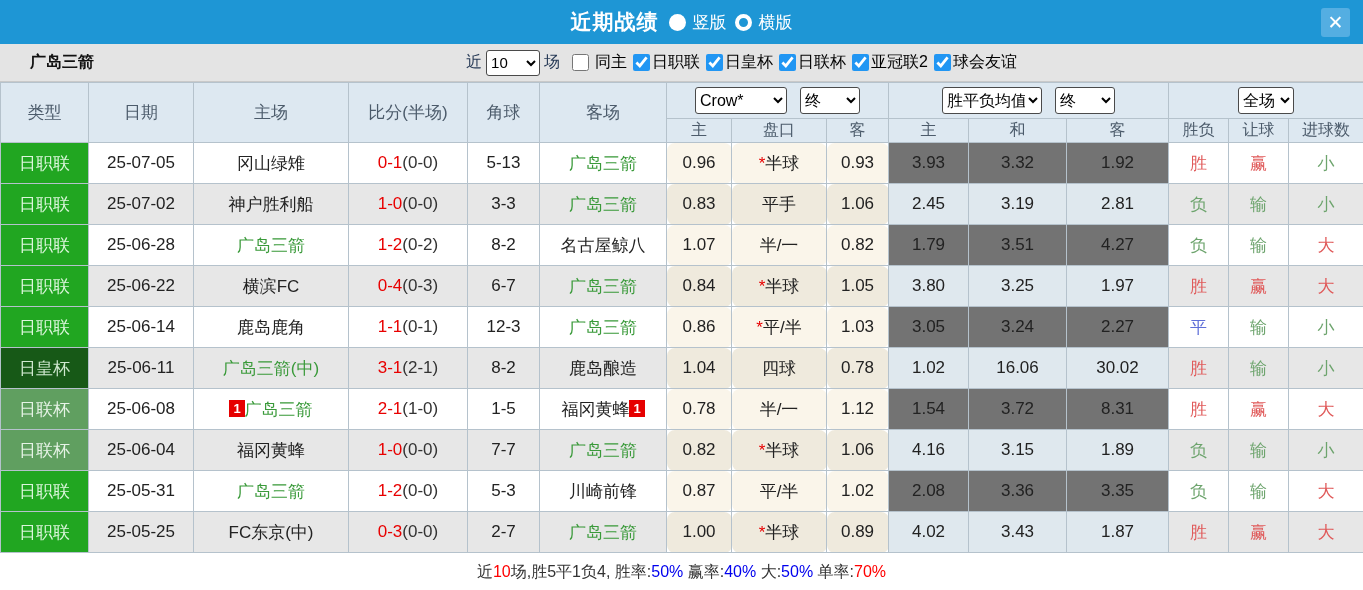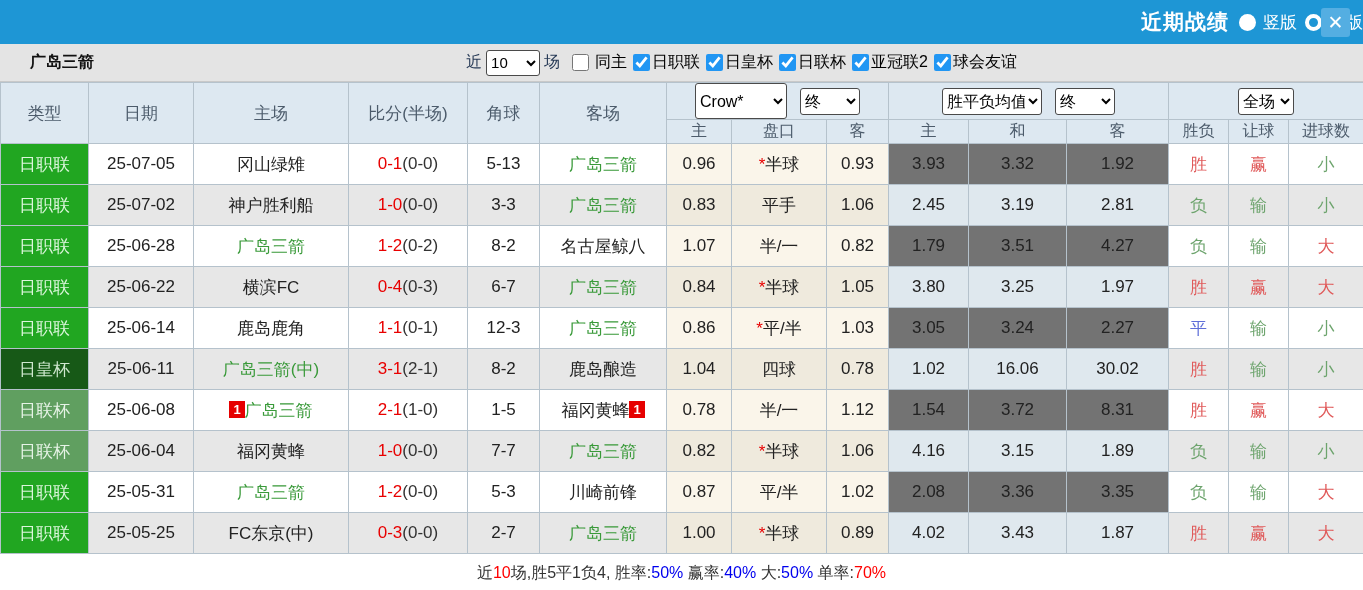--- a/index.html
+++ b/index.html
@@ -1,20 +1,20 @@
 <!DOCTYPE html>
 <html><head>
 <meta charset="utf-8">
 <style>
   * { box-sizing: border-box; margin: 0; padding: 0; }
   body { font-family: "Liberation Sans", "DejaVu Sans", sans-serif; background:#fff; }
   .app { width:1363px; height:590px; position:relative; overflow:hidden; background:#fff; }
 
   
-  .title-bar { height:44px; background:#1e96d5; display:flex; align-items:center; justify-content:flex-end; position:relative; color:#fff; }
+  .title-bar { height:44px; background:#1e96d5; display:flex; align-items:center; justify-content:center; position:relative; color:#fff; }
   .title-text { font-size:21px; font-weight:bold; letter-spacing:1px; }
   .radio-group { display:flex; align-items:center; margin-left:2px; }
   .radio-opt { display:flex; align-items:center; gap:7px; margin-left:8px; font-size:17px; cursor:pointer; }
   .radio-dot { width:17px; height:17px; border-radius:50%; }
   .radio-dot.sel { background:#fff; }
   .radio-dot.unsel { background:transparent; border:4px solid #fff; }
   .close-btn { position:absolute; right:13px; top:8px; width:29px; height:29px; background:#54aee2; border-radius:3px; display:flex; align-items:center; justify-content:center; color:#fff; font-size:19px; font-weight:bold; cursor:pointer; }
 
   
   .filter-bar { height:38px; background:#e4e4e4; display:flex; align-items:center; font-size:16px; color:#273a56; border-bottom:1px solid #c9c9c9; }
@@ -29,28 +29,28 @@
   .cb-label { color:#000000; }
 
   
   table { border-collapse:collapse; table-layout:fixed; width:1363px; }
   th, td { border:1px solid #b5c2cc; text-align:center; overflow:hidden; white-space:nowrap; }
   thead th { background:#dde8f1; color:#4c5b6b; font-weight:normal; }
   tr.h1 th { height:36px; font-size:17px; }
   tr.h2 th { height:24px; font-size:16px; }
   tr.h1 th.dd-cell { background:#dde8f1; }
   .dd-wrap { display:flex; align-items:center; justify-content:center; gap:13px; }
-  .sel-odds { width:92px; height:36px; font-size:16px; }
+  .sel-odds { width:92px; height:27px; font-size:16px; }
   .sel-final { width:60px; height:27px; font-size:16px; }
   .sel-avg { width:100px; height:27px; font-size:16px; }
   .sel-scope { width:56px; height:27px; font-size:16px; }
 
   tbody td { height:41px; font-size:17px; color:#222; background:#fff; }
   tbody tr:nth-child(even) td { background:#e7e7e7; }
-  tbody td.ah { background:#faf5ea; }
+  tbody td.ah { background:#faf5ea;border-radius:8px; }
   tbody tr:nth-child(even) td.ah { background:#efeadd; }
   tbody td.eu { background:#737373; }
   tbody tr:nth-child(even) td.eu { background:#dfe8ee; }
 
   td.type-cell { padding:0; font-size:17px; }
   td.type-cell.j1 { background:#21a621 !important; color:#dcf6dc; }
   td.type-cell.emperor { background:#175917 !important; color:#cfe8cf; }
   td.type-cell.levain { background:#609f60 !important; color:#e6f3e6; }
 
   .tgreen { color:#3a9a3a; }

